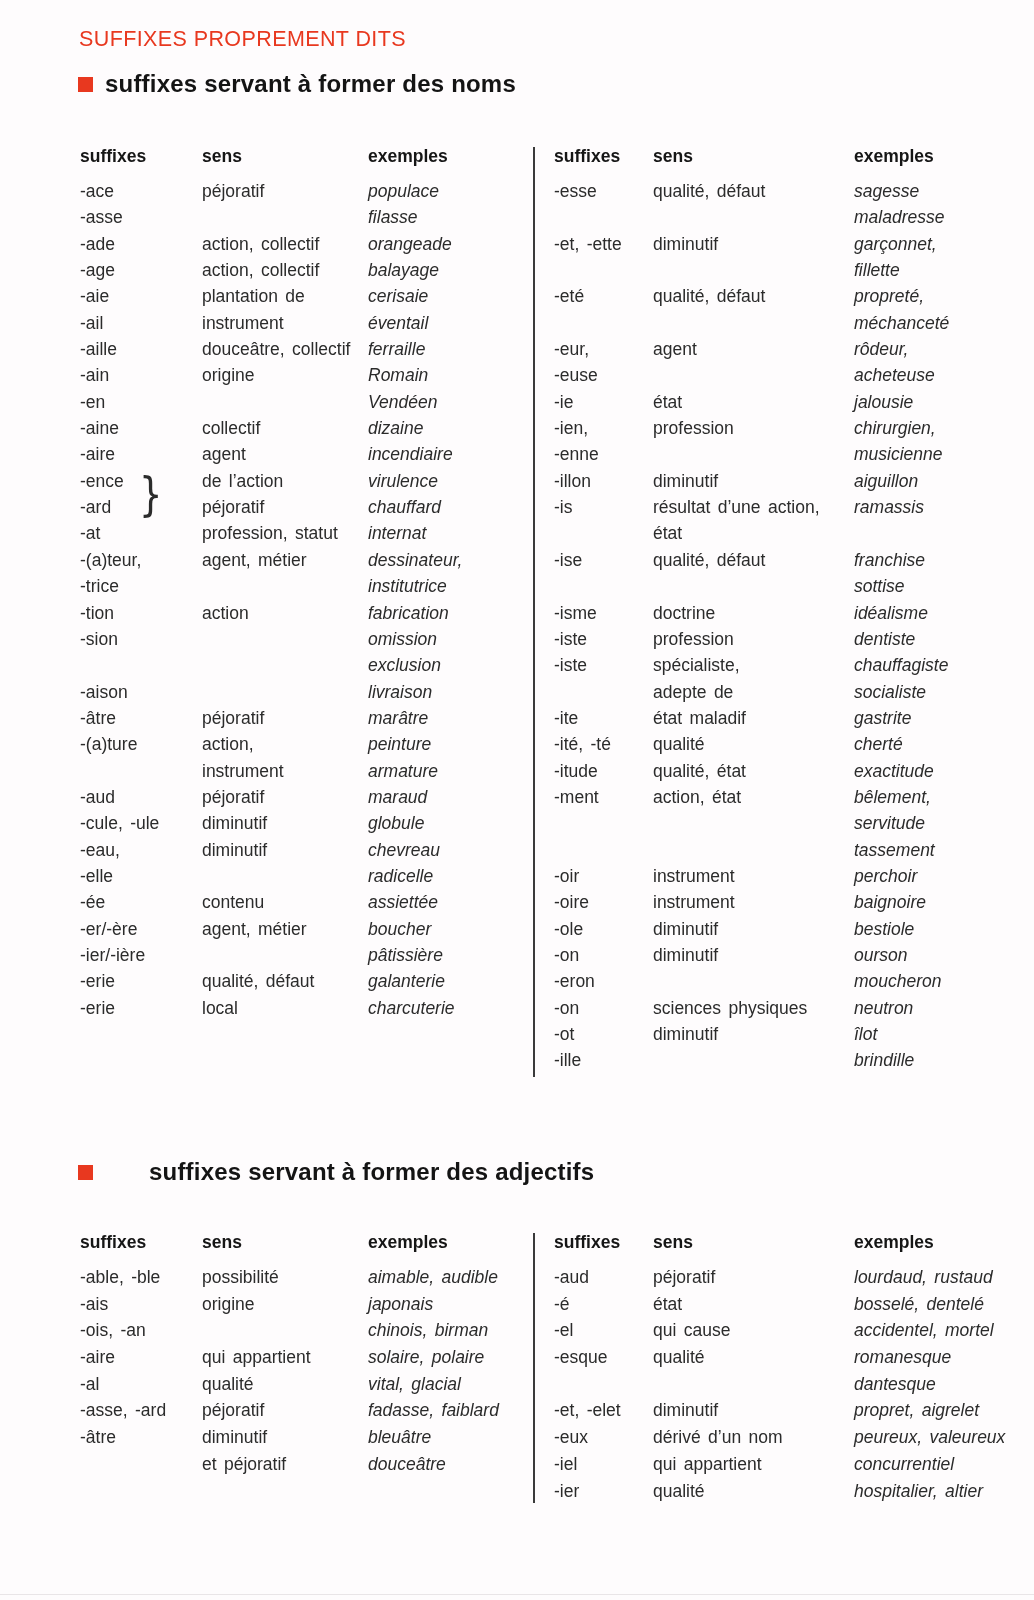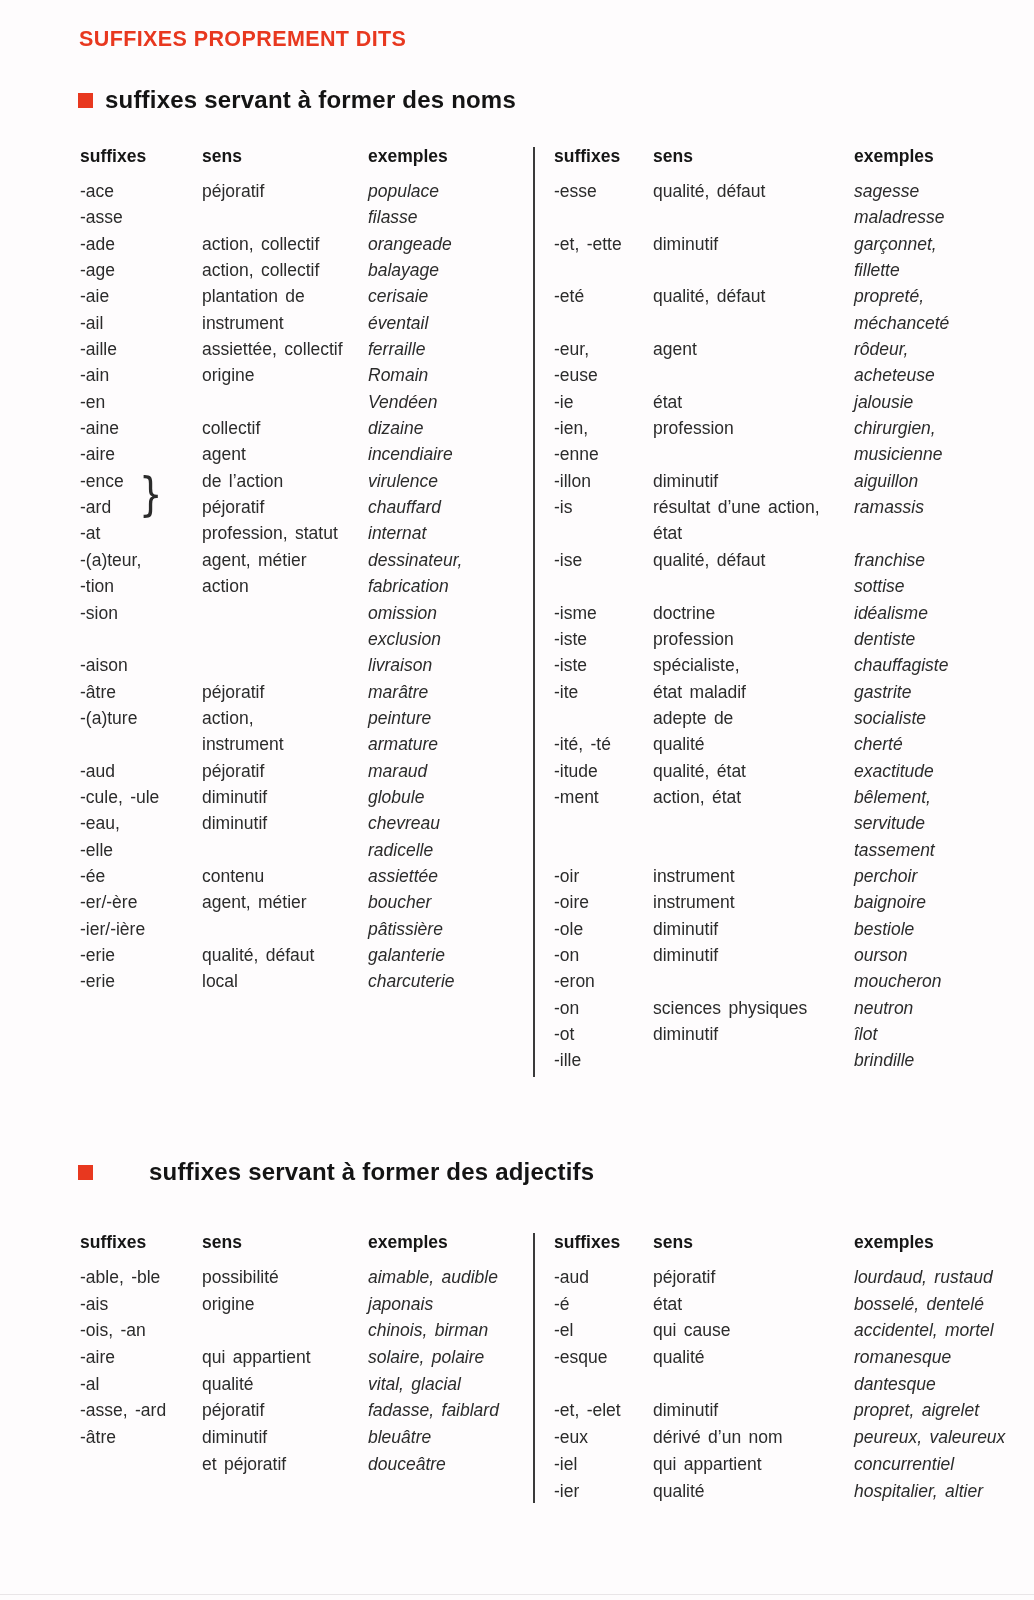--- a/index.html
+++ b/index.html
@@ -5,25 +5,25 @@
   html,body{margin:0;padding:0;}
   body{
     width:1034px;height:1600px;position:relative;
     background:#fefcfd;
     font-family:"Liberation Sans","DejaVu Sans",sans-serif;
     color:#2b2b2b;
     overflow:hidden;
   }
   .doc-title{
     position:absolute;left:79px;top:27px;
-    font-size:21.5px;font-weight:700;letter-spacing:.4px;
+    font-size:21.5px;font-weight:400;letter-spacing:.4px;
     color:#e8381f;
   }
   .sec-head{position:absolute;left:78px;display:flex;align-items:center;}
-  .sh1{top:86px;text-align:center;}
+  .sh1{top:70px;text-align:center;}
   .sh2{top:1158px;gap:44px;}
   .bullet{
     width:15px;height:15px;background:#e8381f;display:inline-block;
     margin-right:12px;flex:0 0 auto;
   }
   .sec-title{font-size:24px;font-weight:700;color:#141414;letter-spacing:.2px;}
   .tcol{position:absolute;font-size:17.5px;word-spacing:2.5px;}
   .t-noms-left {left:80px; top:146px; width:450px; --c1:122px; --c2:166px; --pitch:26.35px;}
   .t-noms-right{left:554px;top:146px; width:450px; --c1:99px;  --c2:201px; --pitch:26.35px;}
   .t-adj-left  {left:80px; top:1232px;width:450px; --c1:122px; --c2:166px; --pitch:26.7px;}
@@ -105,21 +105,21 @@
       </div>
 
       <div class="row">
         <span>-ail</span>
         <span>instrument</span>
         <span class="ex">éventail</span>
       </div>
 
       <div class="row">
         <span>-aille</span>
-        <span>assiettée, collectif</span>
+        <span>douceâtre, collectif</span>
         <span class="ex">ferraille</span>
       </div>
 
       <div class="row">
         <span>-ain</span>
         <span>origine</span>
         <span class="ex">Romain</span>
       </div>
 
       <div class="row">
@@ -158,20 +158,25 @@
         <span>profession, statut</span>
         <span class="ex">internat</span>
       </div>
 
       <div class="row">
         <span>-(a)teur,</span>
         <span>agent, métier</span>
         <span class="ex">dessinateur,</span>
       </div>
 
+      <div class="row">
+        <span>-trice</span>
+        <span></span>
+        <span class="ex">institutrice</span>
+      </div>
 
       <div class="row">
         <span>-tion</span>
         <span>action</span>
         <span class="ex">fabrication</span>
       </div>
 
       <div class="row">
         <span>-sion</span>
         <span></span>
@@ -382,29 +387,29 @@
         <span class="ex">dentiste</span>
       </div>
 
       <div class="row">
         <span>-iste</span>
         <span>spécialiste,</span>
         <span class="ex">chauffagiste</span>
       </div>
 
       <div class="row">
+        <span></span>
+        <span>adepte de</span>
+        <span class="ex">socialiste</span>
+      </div>
+
+      <div class="row">
         <span>-ite</span>
         <span>état maladif</span>
         <span class="ex">gastrite</span>
-      </div>
-
-      <div class="row">
-        <span></span>
-        <span>adepte de</span>
-        <span class="ex">socialiste</span>
       </div>
 
       <div class="row">
         <span>-ité, -té</span>
         <span>qualité</span>
         <span class="ex">cherté</span>
       </div>
 
       <div class="row">
         <span>-itude</span>

